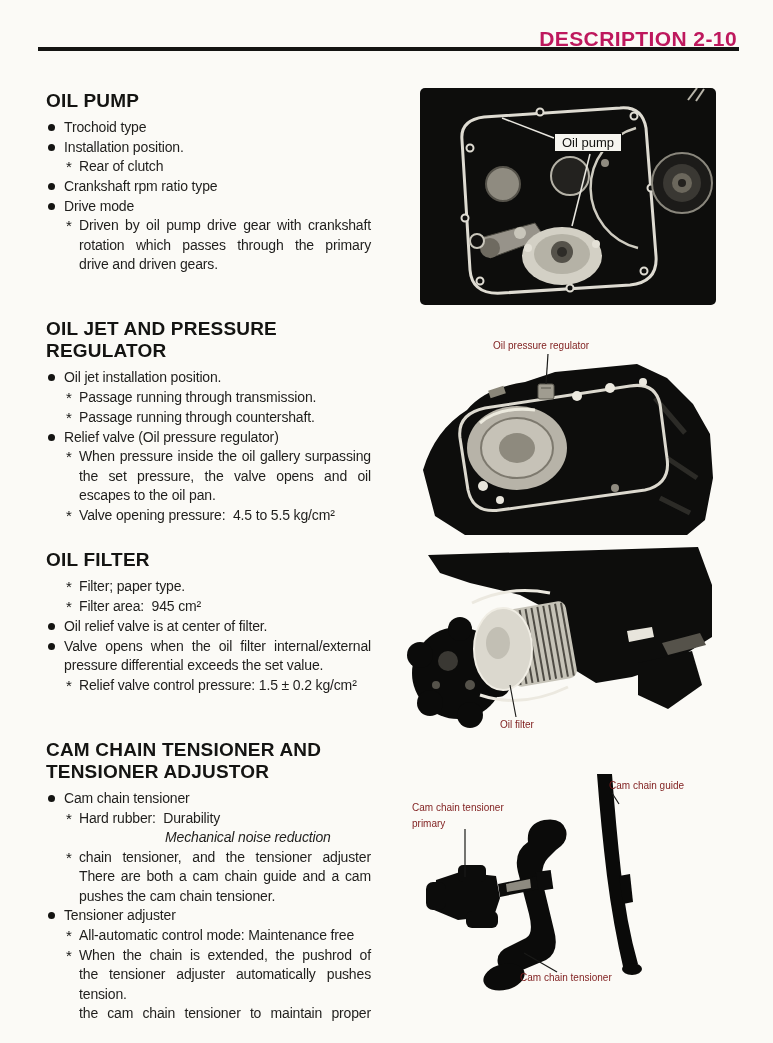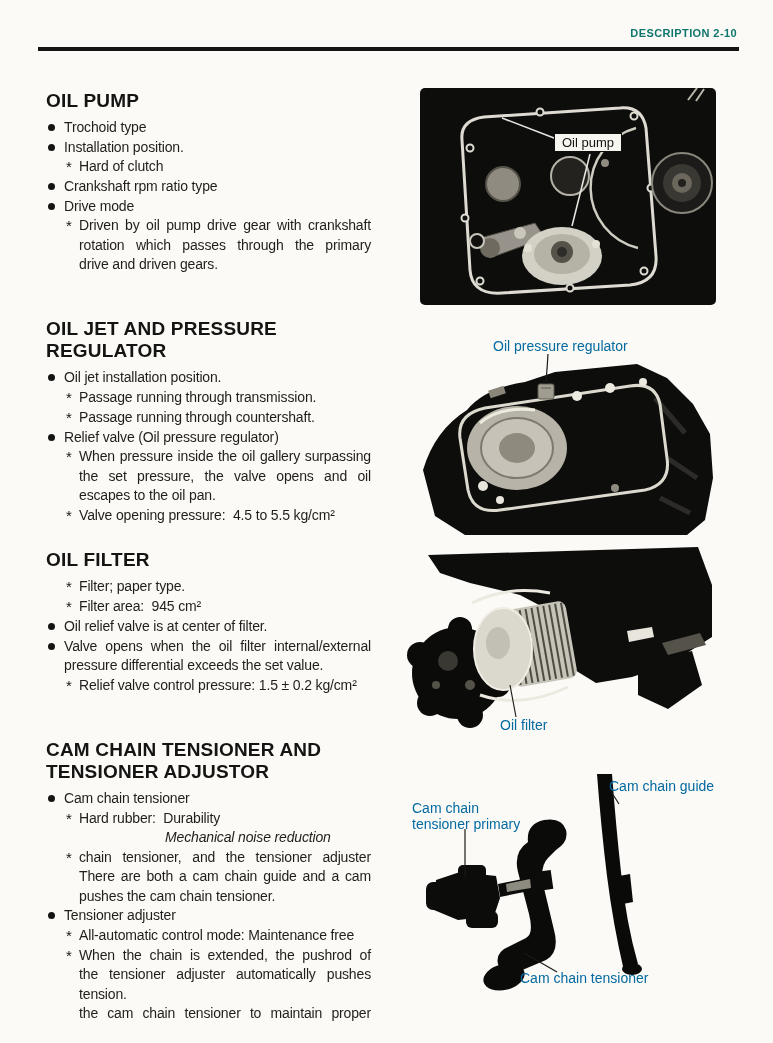--- a/index.html
+++ b/index.html
@@ -9,21 +9,21 @@
     font-family:"Liberation Sans","DejaVu Sans",sans-serif;
     -webkit-font-smoothing:antialiased;
   }
   .page{
     position:relative;width:773px;height:1043px;
     background:#fbfaf6;overflow:hidden;color:#1f1e1c;
   }
   
   .header-text{
     position:absolute;top:27px;right:36px;
-    font-size:11px;font-weight:bold;letter-spacing:.4px;color:#0f766e;
+    font-size:21px;font-weight:bold;letter-spacing:.4px;color:#be185d;
   }
   .header-rule{
     position:absolute;left:38px;right:34px;top:47px;height:4px;background:#141412;
   }
   
   #sections-root{position:absolute;left:46px;top:0;width:325px;height:100%;}
   .section{position:absolute;left:0;width:325px;}
   .sec-0{top:90px}.sec-1{top:318px}.sec-2{top:549px}.sec-3{top:739px}
   .sec-title{
     margin:0 0 6px 0;font-size:19px;font-weight:bold;line-height:22px;
@@ -40,21 +40,21 @@
   .cont{margin-left:86px;font-style:italic;}
   
   .fig{position:absolute;}
   .fig svg{display:block;}
   .callout-box{
     position:absolute;background:#f6f5f0;border:1.5px solid #0d0d0c;
     font-size:13px;color:#141412;text-align:center;line-height:17px;
     padding:0 4px;white-space:nowrap;
   }
   .callout-text{
-    position:absolute;font-size:14px;color:#0369a1;line-height:16px;white-space:nowrap;
+    position:absolute;font-size:10px;color:#7f1d1d;line-height:16px;white-space:nowrap;
   }
   .callout-text.wrap{white-space:normal;width:125px;}
   #fig1{left:420px;top:88px;width:296px;height:217px;}
   #fig2{left:405px;top:338px;width:312px;height:198px;}
   #fig3{left:400px;top:545px;width:312px;height:200px;}
   #fig4{left:408px;top:772px;width:364px;height:248px;}
   #fig1-label{left:134px;top:45px;width:58px;}
   #fig2-label{left:88px;top:0;}
   #fig3-label{left:100px;top:172px;}
   #fig4-adjuster-label{left:4px;top:28px;}
@@ -85,21 +85,21 @@
   <div class="item l1">
     <span class="marker dot"></span>
     <span class="itext">
               <div class="ln">Installation position.</div>
             </span>
   </div>
 
   <div class="item l2">
     <span class="marker star">*</span>
     <span class="itext">
-              <div class="ln">Hard of clutch</div>
+              <div class="ln">Rear of clutch</div>
             </span>
   </div>
 
   <div class="item l1">
     <span class="marker dot"></span>
     <span class="itext">
               <div class="ln">Crankshaft rpm ratio type</div>
             </span>
   </div>
 

